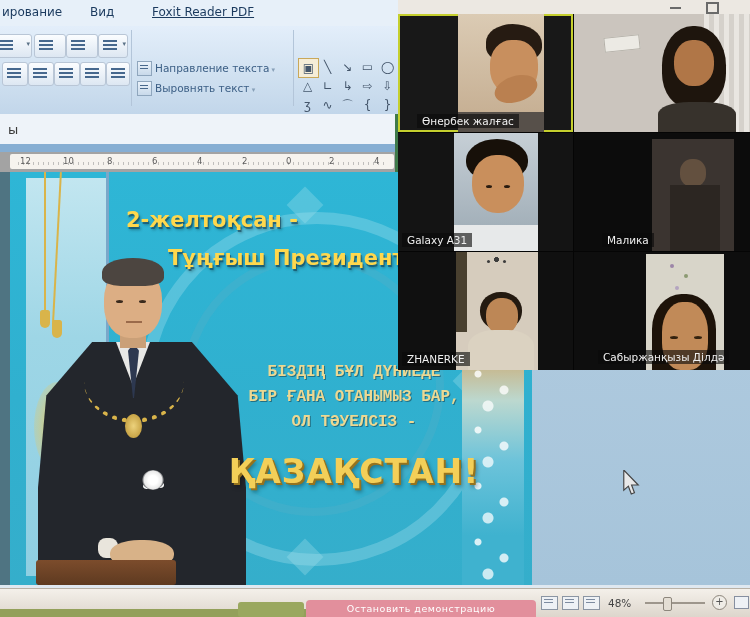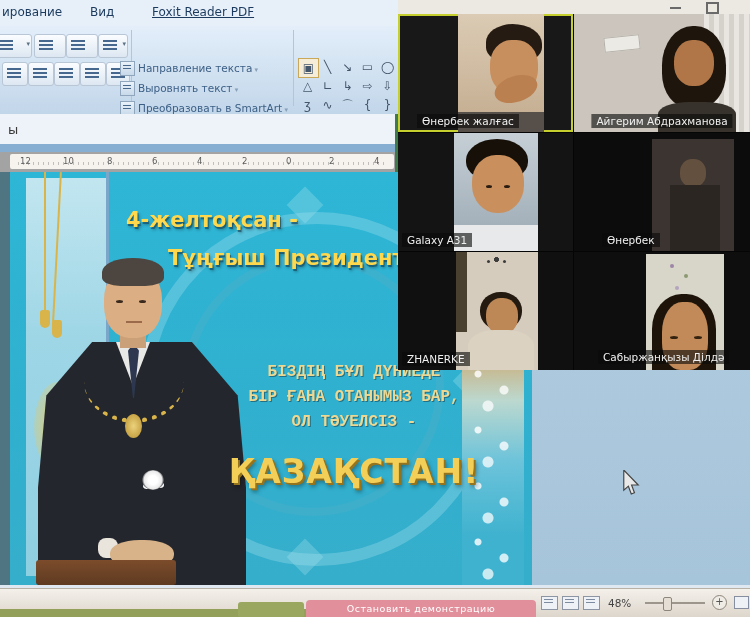--- a/index.html
+++ b/index.html
@@ -13,21 +13,21 @@
 
   
   .ribbon{position:absolute;left:0;top:26px;width:398px;height:88px;
           background:linear-gradient(#e3eefa,#cfe0f0 60%,#c2d6ea);border-bottom:1px solid #aebfd2;}
   .vsep{position:absolute;top:4px;height:76px;width:1px;background:#b3c5d9;}
   .pbtn{position:absolute;height:22px;border:1px solid #b9c6d6;border-radius:3px;
         background:linear-gradient(#fbfdff,#dde7f2);}
   .pbtn .bars{position:absolute;left:4px;top:5px;width:14px;height:12px;
         background:repeating-linear-gradient(to bottom,#46688e 0 2px,transparent 2px 4px);}
   .pbtn .dd::after{content:"▾";position:absolute;right:1px;top:5px;font-size:7px;color:#5a7186;}
-  .txt-btn{position:absolute;left:120px;width:156px;height:18px;cursor:default;}
+  .txt-btn{position:absolute;left:137px;width:156px;height:18px;cursor:default;}
   .tb-icon{position:absolute;left:0;top:2px;width:13px;height:13px;border:1px solid #8fa6bd;
            background:linear-gradient(#eaf2fa,#c8d9ea);}
   .tb-icon::after{content:"";position:absolute;left:2px;top:3px;width:8px;height:6px;
            background:repeating-linear-gradient(to bottom,#48688c 0 1px,transparent 1px 3px);}
   .txt-btn .lbl{position:absolute;left:18px;top:3px;font-size:10.5px;color:#3c5f85;white-space:nowrap;}
   .txt-btn .lbl::after{content:" ▾";font-size:7px;color:#88a0b8;}
   .shape-cell{position:absolute;width:19px;height:18px;font-size:12px;color:#44566b;
               text-align:center;line-height:18px;}
   .shape-sel{border:1px solid #c9a85a;background:#f5edd8;}
   .grp-caption{position:absolute;left:0;top:97px;width:292px;text-align:center;
@@ -189,24 +189,20 @@
     <div class="vsep" style="left:131px;"></div>
 
     <div class="txt-btn" style="top:33px;">
       <span class="tb-icon"></span>
       <span class="lbl">Направление текста</span>
     </div>
     <div class="txt-btn" style="top:53px;">
       <span class="tb-icon"></span>
       <span class="lbl">Выровнять текст</span>
     </div>
-    <div class="txt-btn" style="top:73px;">
-      <span class="tb-icon"></span>
-      <span class="lbl">Преобразовать в SmartArt</span>
-    </div>
     <div class="vsep" style="left:293px;"></div>
 
     <span class="shape-cell shape-sel" style="left:298px;top:32px;">▣</span>
     <span class="shape-cell" style="left:318px;top:32px;">╲</span>
     <span class="shape-cell" style="left:338px;top:32px;">↘</span>
     <span class="shape-cell" style="left:358px;top:32px;">▭</span>
     <span class="shape-cell" style="left:378px;top:32px;">◯</span>
     <span class="shape-cell" style="left:298px;top:51px;">△</span>
     <span class="shape-cell" style="left:318px;top:51px;">∟</span>
     <span class="shape-cell" style="left:338px;top:51px;">↳</span>
@@ -275,21 +271,21 @@
     <div class="neck"></div>
     <div class="head"></div>
     <div class="hair"></div>
     <div class="eye" style="left:106px;top:128px;"></div>
     <div class="eye" style="left:129px;top:128px;"></div>
     <div class="mouth"></div>
     <div class="cuff"></div>
     <div class="hand"></div>
     <div class="stand"></div>
 
-    <div class="title-line title1">4-желтоқсан -</div>
+    <div class="title-line title1">2-желтоқсан -</div>
     <div class="title-line title2">Тұңғыш Президент к</div>
     <div class="body-text">
       <span>БІЗДІҢ БҰЛ ДҮНИЕДЕ</span>
       <span>БІР ҒАНА ОТАНЫМЫЗ БАР,</span>
       <span>ОЛ ТӘУЕЛСІЗ -</span>
     </div>
     <div class="headline">ҚАЗАҚСТАН!</div>
   </div>
 
   <div class="cursor">
@@ -316,39 +312,38 @@
     </div>
 
     <div class="tile t2">
       <div class="video v2">
         <div class="pp" style="right:0;top:0;width:46px;height:118px;background:repeating-linear-gradient(90deg,#e9e6e1 0 5px,#d5d1cb 5px 10px);"></div>
         <div class="pp" style="left:30px;top:22px;width:34px;height:13px;background:#eceae4;border:1px solid #b4b0a8;transform:rotate(-6deg);"></div>
         <div class="pp" style="left:88px;top:12px;width:64px;height:82px;background:#1e150d;border-radius:48% 48% 42% 42%;"></div>
         <div class="pp" style="left:100px;top:26px;width:40px;height:46px;background:#b07647;border-radius:46%;"></div>
         <div class="pp" style="left:84px;top:88px;width:78px;height:30px;background:#37322c;border-radius:40% 40% 0 0;"></div>
       </div>
-      <span class="vlabel lab-c">Айгерим Абдрахманова</span>
     </div>
 
     <div class="tile t3">
       <div class="video v3">
         <div class="pp" style="left:12px;top:6px;width:62px;height:42px;background:#171009;border-radius:50% 50% 45% 45%;"></div>
         <div class="pp" style="left:18px;top:22px;width:52px;height:58px;background:#c98f5c;border-radius:46% 46% 48% 48%;"></div>
         <div class="pp" style="left:32px;top:52px;width:6px;height:3px;background:#2a1c10;border-radius:50%;box-shadow:18px 0 0 #2a1c10;"></div>
         <div class="pp" style="left:0;top:92px;width:84px;height:26px;background:#e7e9ea;"></div>
       </div>
       <span class="vlabel" style="left:4px;">Galaxy A31</span>
     </div>
 
     <div class="tile t4">
       <div class="video v4">
         <div class="pp" style="left:28px;top:20px;width:26px;height:28px;background:#63503f;border-radius:45%;"></div>
         <div class="pp" style="left:18px;top:46px;width:50px;height:66px;background:#2c2622;"></div>
       </div>
-      <span class="vlabel" style="left:28px;">Өнербек</span>
+      <span class="vlabel" style="left:28px;">Малика</span>
     </div>
 
     <div class="tile t5">
       <div class="video v5">
         <div class="pp" style="left:0;top:0;width:11px;height:80px;background:#49402f;"></div>
         <div class="pp" style="left:36px;top:3px;width:9px;height:9px;background:radial-gradient(#3c3c3c 35%,transparent 40%);border-radius:50%;box-shadow:-8px 2px 0 -3px #3c3c3c,8px 2px 0 -3px #3c3c3c;"></div>
         <div class="pp" style="left:24px;top:40px;width:42px;height:38px;background:#241a10;border-radius:48%;"></div>
         <div class="pp" style="left:30px;top:46px;width:32px;height:36px;background:#bd8756;border-radius:46%;"></div>
         <div class="pp" style="left:12px;top:78px;width:66px;height:40px;background:#dbd2c1;border-radius:40% 40% 0 0;"></div>
       </div>

